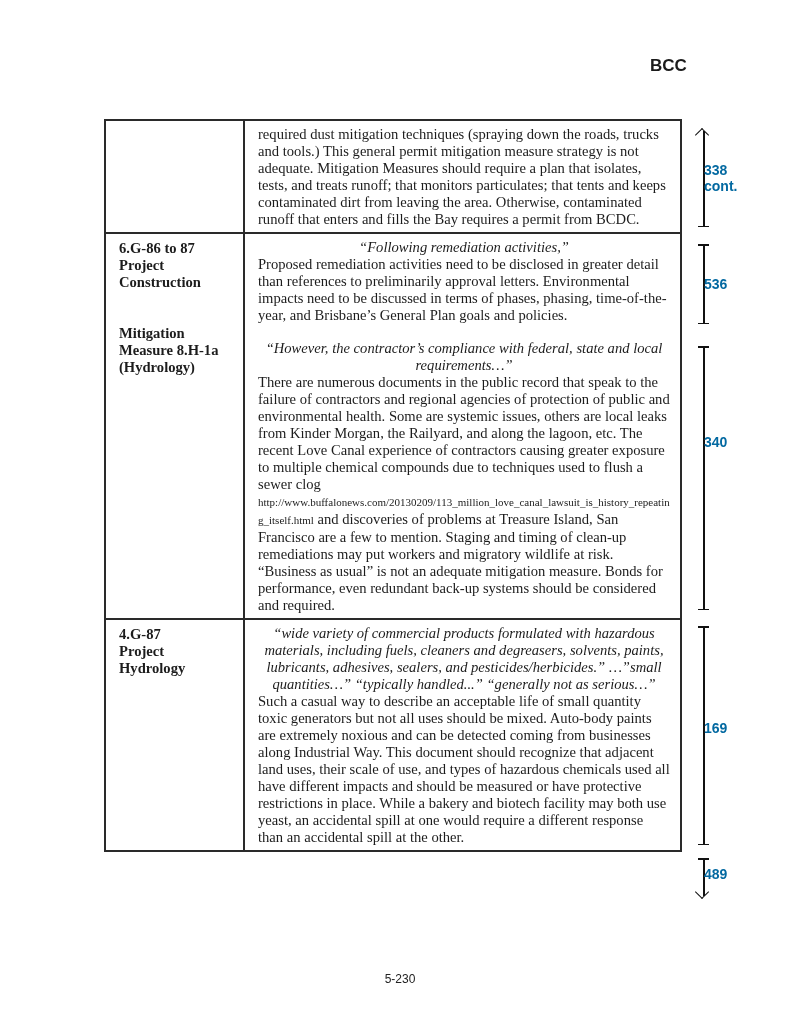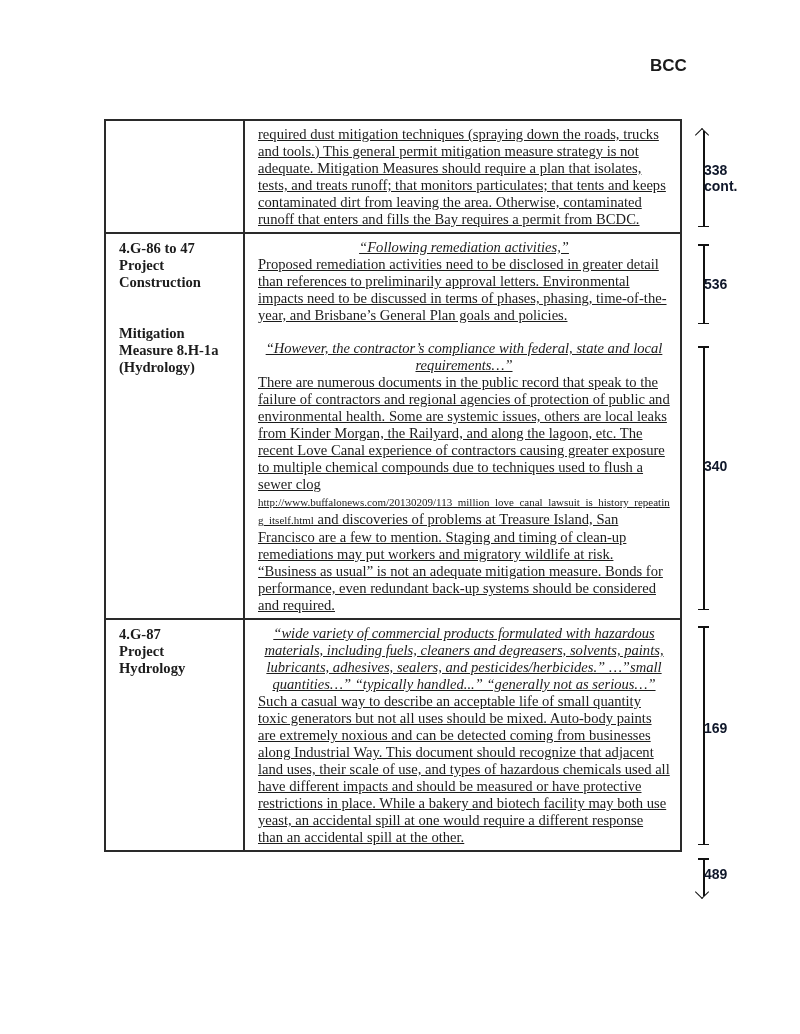--- a/index.html
+++ b/index.html
@@ -9,35 +9,35 @@
     position: absolute; left: 650px; top: 56px;
     font-family: "Liberation Sans", sans-serif; font-weight: bold; font-size: 17px; color: #1a1a1a;
   }
   table.comments {
     position: absolute; left: 104px; top: 119px; width: 578px;
     border-collapse: collapse; table-layout: fixed;
     font-family: "Liberation Serif", serif; font-size: 14.6px; line-height: 17px; color: #1c1c1c;
   }
   table.comments td { border: 2px solid #2a2a2a; vertical-align: top; }
   td.ref { width: 118px; padding: 6px 6px 6px 13px; font-weight: bold; }
-  td.body { padding: 5px 10px 4px 13px; text-decoration: underline; }
+  td.body { padding: 5px 10px 4px 13px; }
   .ref-gap { height: 17px; }
   .para-gap { height: 16px; }
   .it { font-style: italic; text-align: center; }
   .url { font-size: 11px; }
   .markers { position: absolute; left: 682px; top: 0; width: 118px; height: 1034px; }
   .mk { position: absolute; left: 16px; width: 11px; }
   .mk .bar { position: absolute; left: 5px; top: 0; bottom: 0; width: 1.5px; background: #111; }
   .mk .cap-t { position: absolute; left: 0; top: 0; width: 11px; height: 1.5px; background: #111; }
   .mk .cap-b { position: absolute; left: 0; bottom: 0; width: 11px; height: 1.5px; background: #111; }
   .mk .arr-up { position: absolute; left: -1px; top: -1px; width: 9px; height: 9px; border-left: 1.5px solid #111; border-top: 1.5px solid #111; transform: rotate(45deg); transform-origin: center; }
   .mk .arr-dn { position: absolute; left: -1px; bottom: -1px; width: 9px; height: 9px; border-right: 1.5px solid #111; border-bottom: 1.5px solid #111; transform: rotate(45deg); transform-origin: center; }
   .mk-label {
     position: absolute; left: 22px;
-    font-family: "Liberation Sans", sans-serif; font-weight: bold; font-size: 14px; line-height: 16px; color: #0f172a;
+    font-family: "Liberation Sans", sans-serif; font-weight: bold; font-size: 14px; line-height: 16px; color: #0369a1;
   }
   .footer {
     position: absolute; left: 0; width: 800px; top: 972px; text-align: center;
     font-family: "Liberation Sans", sans-serif; font-size: 12px; color: #222;
   }
 </style>
 </head>
 <body>
 
 <div class="page">
@@ -48,21 +48,21 @@
         <tr>
           <td class="ref"></td>
           <td class="body">
             <div>
               <div>required dust mitigation techniques (spraying down the roads, trucks and tools.)  This general permit mitigation measure strategy is not adequate.  Mitigation Measures should require a plan that isolates, tests, and treats runoff; that monitors particulates; that tents and keeps contaminated dirt from leaving the area.  Otherwise, contaminated runoff that enters and fills the Bay requires a permit from BCDC.</div>
             </div>
           </td>
         </tr>
         <tr>
           <td class="ref">
-            <div>4.G-86 to 47</div>
+            <div>6.G-86 to 87</div>
             <div>Project</div>
             <div>Construction</div>
             <div class="ref-gap"></div>
             <div class="ref-gap"></div>
             <div>Mitigation</div>
             <div>Measure 8.H-1a</div>
             <div>(Hydrology)</div>
           </td>
           <td class="body">
             <div>
@@ -106,30 +106,31 @@
         <div class="bar"></div>
         <div class="cap-b"></div>
     </div>
     <div class="mk-label" style="top:276px;">536</div>
 
     <div class="mk" style="top:346px;height:264px;">
       <div class="cap-t"></div>
         <div class="bar"></div>
         <div class="cap-b"></div>
     </div>
-    <div class="mk-label" style="top:458px;">340</div>
+    <div class="mk-label" style="top:434px;">340</div>
 
     <div class="mk" style="top:626px;height:219px;">
       <div class="cap-t"></div>
         <div class="bar"></div>
         <div class="cap-b"></div>
     </div>
     <div class="mk-label" style="top:720px;">169</div>
 
     <div class="mk" style="top:858px;height:38px;">
       <div class="cap-t"></div>
         <div class="bar"></div>
         <div class="arr-dn"></div>
     </div>
     <div class="mk-label" style="top:866px;">489</div>
   </div>
 
+  <div class="footer">5-230</div>
 </div>
 
 </body></html>

